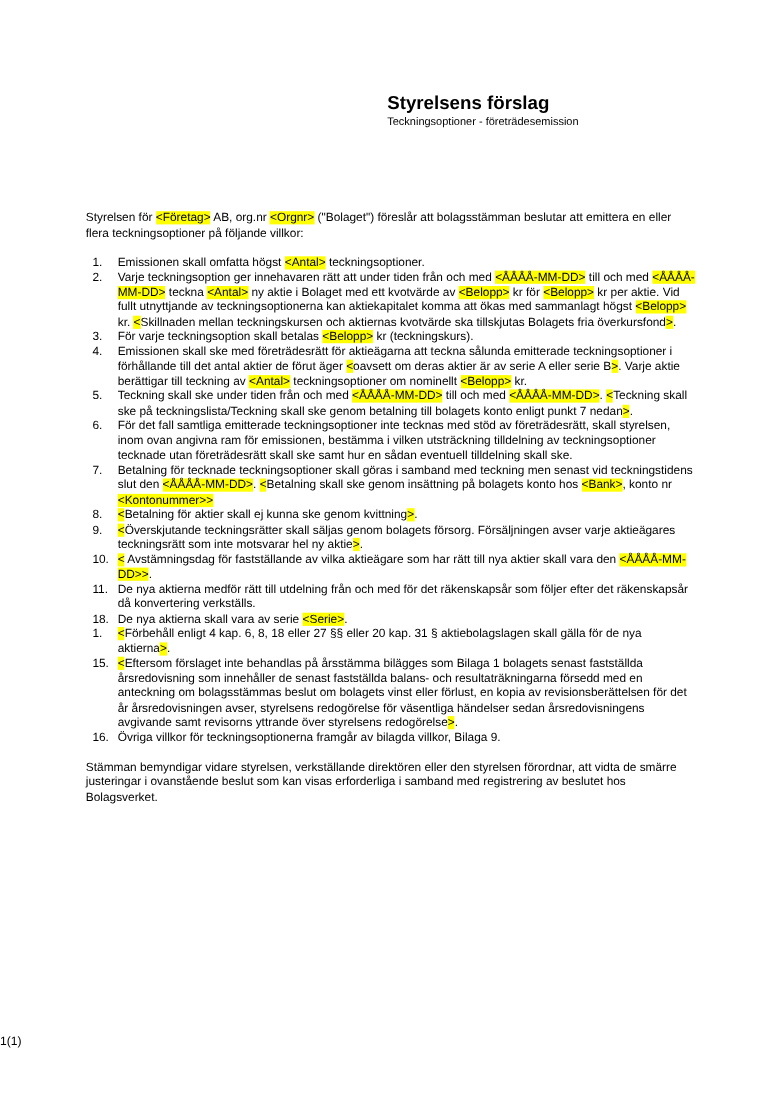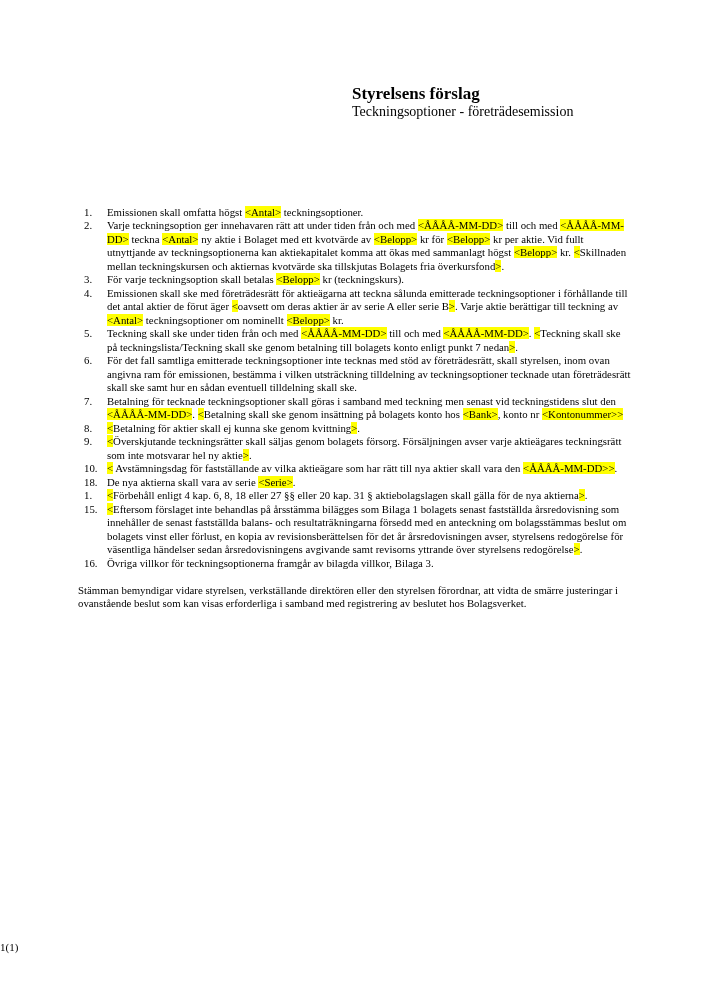--- a/index.html
+++ b/index.html
@@ -4,36 +4,36 @@
 <style>
   html, body { margin: 0; padding: 0; }
   body { background: #888; }
   .page {
     position: relative;
     width: 707px;
     height: 1000px;
     margin: 0 auto;
     background: var(--page-bg, #ffffff);
     color: var(--text-col, #000000);
-    font-family: Liberation Serif, serif;
+    font-family: Liberation Sans, sans-serif;
     overflow: hidden;
   }
   .header {
     position: absolute;
     left: 352px;
     top: 84px;
   }
   .title {
     font-size: 17px;
     font-weight: bold;
     line-height: 20px;
     white-space: nowrap;
   }
   .subtitle {
-    font-size: 14px;
+    font-size: 10px;
     line-height: 16px;
     white-space: nowrap;
   }
   .doc-body {
     position: absolute;
     left: 78px;
     top: 192px;
     width: 554px;
     font-size: 10.8px;
     line-height: 13.5px;
@@ -64,20 +64,21 @@
 </head>
 <body>
 
 <div class="page">
   <div class="header">
     <div class="title">Styrelsens förslag</div>
     <div class="subtitle">Teckningsoptioner - företrädesemission</div>
   </div>
 
   <div class="doc-body">
+    <p class="para intro" id="intro">Styrelsen för <span class="hl">&lt;Företag&gt;</span> AB, org.nr <span class="hl">&lt;Orgnr&gt;</span> ("Bolaget") föreslår att bolagsstämman beslutar att emittera en eller flera teckningsoptioner på följande villkor:</p>
     <ol class="items" id="terms-list">
         <li class="item">
           <span class="num">1.</span>
           <span class="txt">Emissionen skall omfatta högst <span class="hl">&lt;Antal&gt;</span> teckningsoptioner.</span>
         </li>
         <li class="item">
           <span class="num">2.</span>
           <span class="txt">Varje teckningsoption ger innehavaren rätt att under tiden från och med <span class="hl">&lt;ÅÅÅÅ-MM-DD&gt;</span> till och med <span class="hl">&lt;ÅÅÅÅ-MM-DD&gt;</span> teckna <span class="hl">&lt;Antal&gt;</span> ny aktie i Bolaget med ett kvotvärde av <span class="hl">&lt;Belopp&gt;</span> kr för <span class="hl">&lt;Belopp&gt;</span> kr per aktie. Vid fullt utnyttjande av teckningsoptionerna kan aktiekapitalet komma att ökas med sammanlagt högst <span class="hl">&lt;Belopp&gt;</span> kr. <span class="hl">&lt;</span>Skillnaden mellan teckningskursen och aktiernas kvotvärde ska tillskjutas Bolagets fria överkursfond<span class="hl">&gt;</span>.</span>
         </li>
         <li class="item">
@@ -106,33 +107,37 @@
         </li>
         <li class="item">
           <span class="num">9.</span>
           <span class="txt"><span class="hl">&lt;</span>Överskjutande teckningsrätter skall säljas genom bolagets försorg. Försäljningen avser varje aktieägares teckningsrätt som inte motsvarar hel ny aktie<span class="hl">&gt;</span>.</span>
         </li>
         <li class="item">
           <span class="num">10.</span>
           <span class="txt"><span class="hl">&lt;</span> Avstämningsdag för fastställande av vilka aktieägare som har rätt till nya aktier skall vara den <span class="hl">&lt;ÅÅÅÅ-MM-DD&gt;&gt;</span>.</span>
         </li>
         <li class="item">
+          <span class="num">11.</span>
+          <span class="txt">De nya aktierna medför rätt till utdelning från och med för det räkenskapsår som följer efter det räkenskapsår då konvertering verkställs.</span>
+        </li>
+        <li class="item">
           <span class="num">18.</span>
           <span class="txt">De nya aktierna skall vara av serie <span class="hl">&lt;Serie&gt;</span>.</span>
         </li>
         <li class="item">
           <span class="num">1.</span>
           <span class="txt"><span class="hl">&lt;</span>Förbehåll enligt 4 kap. 6, 8, 18 eller 27 §§ eller 20 kap. 31 § aktiebolagslagen skall gälla för de nya aktierna<span class="hl">&gt;</span>.</span>
         </li>
         <li class="item">
           <span class="num">15.</span>
           <span class="txt"><span class="hl">&lt;</span>Eftersom förslaget inte behandlas på årsstämma bilägges som Bilaga 1 bolagets senast fastställda årsredovisning som innehåller de senast fastställda balans- och resultaträkningarna försedd med en anteckning om bolagsstämmas beslut om bolagets vinst eller förlust, en kopia av revisionsberättelsen för det år årsredovisningen avser, styrelsens redogörelse för väsentliga händelser sedan årsredovisningens avgivande samt revisorns yttrande över styrelsens redogörelse<span class="hl">&gt;</span>.</span>
         </li>
         <li class="item">
           <span class="num">16.</span>
-          <span class="txt">Övriga villkor för teckningsoptionerna framgår av bilagda villkor, Bilaga 3.</span>
+          <span class="txt">Övriga villkor för teckningsoptionerna framgår av bilagda villkor, Bilaga 9.</span>
         </li>
       </ol>
     <p class="para closing" id="closing">Stämman bemyndigar vidare styrelsen, verkställande direktören eller den styrelsen förordnar, att vidta de smärre justeringar i ovanstående beslut som kan visas erforderliga i samband med registrering av beslutet hos Bolagsverket.</p>
   </div>
 
   <div class="footer">1(1)</div>
 </div>
 
 </body></html>

